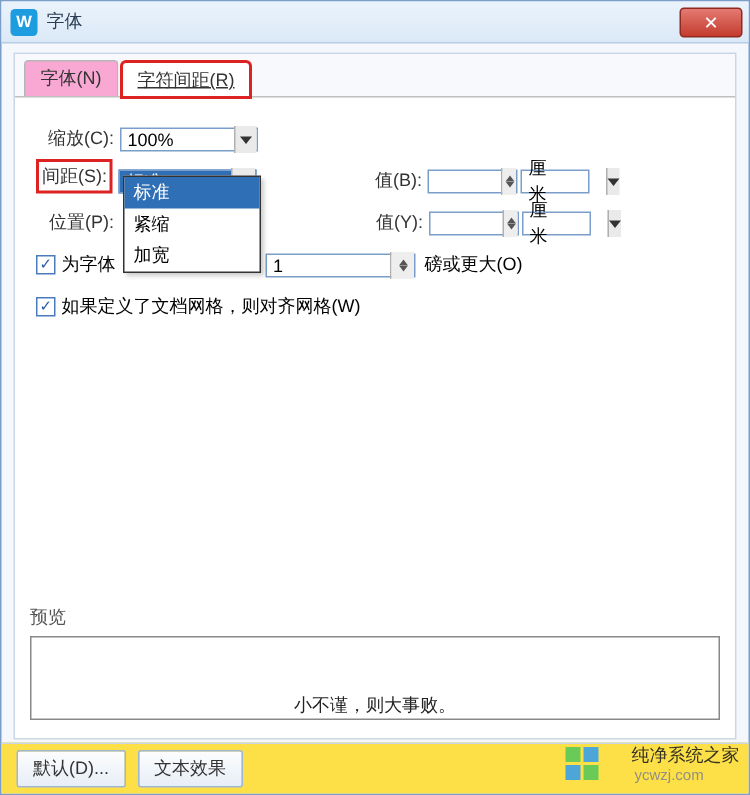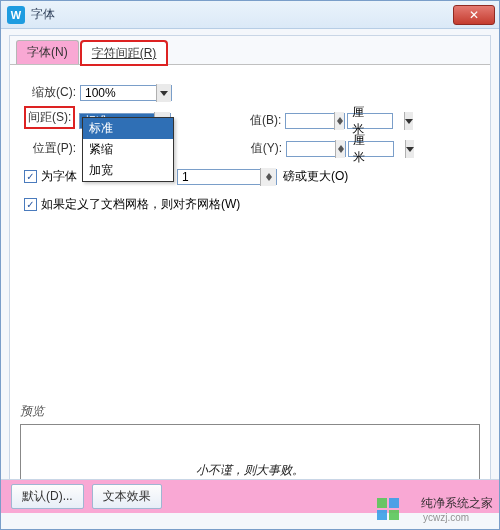--- a/index.html
+++ b/index.html
@@ -84,31 +84,31 @@
   .spin .btns { width:16px; display:flex; flex-direction:column; border-left:1px solid #b0b0b0;}
   .spin .btns span { height:9px; display:flex;align-items:center;justify-content:center; background:#eee;}
   .tri-up{width:0;height:0;border-left:3px solid transparent;border-right:3px solid transparent;border-bottom:4px solid #555;}
   .tri-dn{width:0;height:0;border-left:3px solid transparent;border-right:3px solid transparent;border-top:4px solid #555;}
   .tail { padding-left:6px; }
   .check { display:inline-flex; align-items:center; gap:4px; }
   .chkbox {
     width:13px;height:13px;border:1px solid #4a7bbd;background:#fff;
     display:flex;align-items:center;justify-content:center;color:#2856a0;font-size:10px;line-height:1;
   }
-  .preview-wrap { position:absolute; left:10px; right:10px; bottom:12px;font-style:italic; }
+  .preview-wrap { position:absolute; left:10px; right:10px; bottom:12px; }
   .preview-label { color:#555; margin-bottom:4px; }
   .preview-box {
     height:56px; border:1px solid #888; background:#fff;
     display:flex;align-items:flex-end;justify-content:center;
     font-family: SimSun, serif; font-size:16px; color:#222;
   }
   .footer {
-    position:absolute; left:0; right:0; bottom:16px; height:34px;
+    position:absolute; left:0; right:0; bottom:0; height:34px;
     display:flex; align-items:center; padding:0 10px; gap:8px;
-    background:#f9a8d4; border-top:1px solid #c9d6e6;
+    background:#fde047; border-top:1px solid #c9d6e6;
   }
   .btn {
     padding:3px 10px; border:1px solid #9fb6d2; background:linear-gradient(#fdfdfd,#e7eef7);
     border-radius:2px; color:#333;
     display:inline-flex;align-items:center;gap:4px;
   }
   .watermark {
     position:absolute; right:6px; bottom:6px;
     display:flex;align-items:center;gap:22px;
     font-size:15px; color:#222; font-weight:500;

